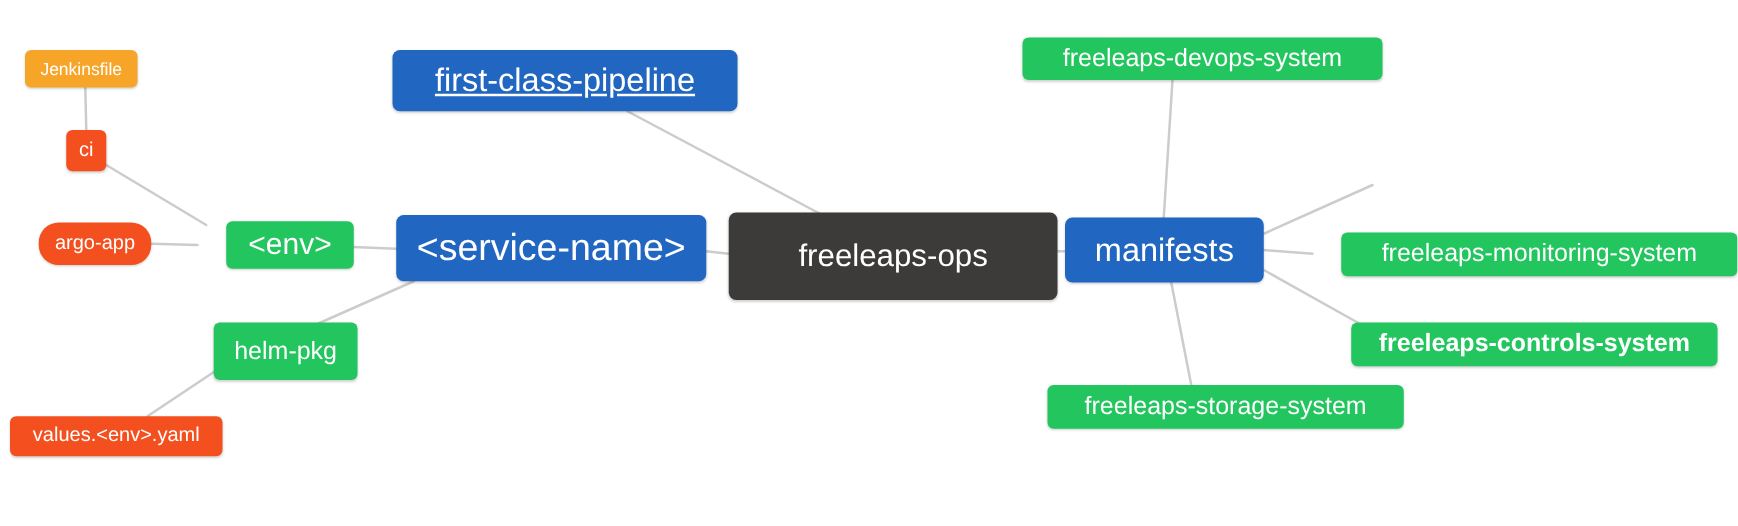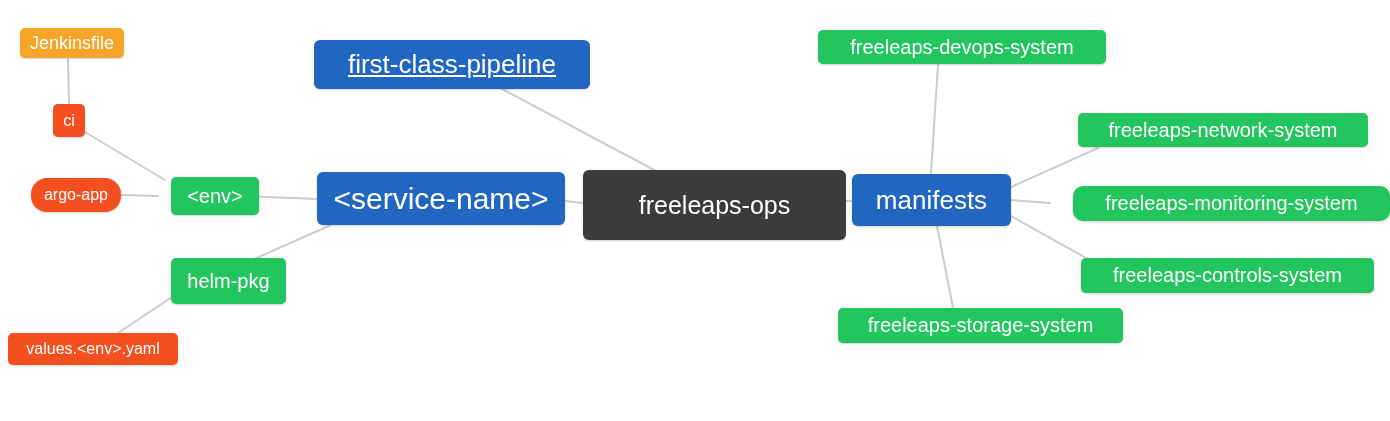--- a/index.html
+++ b/index.html
@@ -41,34 +41,34 @@
     user-select: none;
     box-sizing: border-box;
   }
   .dark   { background: #3d3a3a; }
   .blue   { background: #2166c0; }
   .green  { background: #22c55e; margin-left: 23px; }
   .red    { background: #f4501f; }
   .orange { background: #f7a528; }
 
   
-  .n-jenkinsfile { left: 20px;  top: 28px;  width: 104px;  height: 30px; font-size: 18px; }
+  .n-jenkinsfile { left: 20px;  top: 40px;  width: 90px;  height: 30px; font-size: 14px; }
   .n-ci          { left: 53px;  top: 104px; width: 32px;  height: 33px; font-size: 16px; }
   .n-argo-app    { left: 31px;  top: 178px; width: 90px;  height: 34px; font-size: 16px; border-radius: 16px; }
-  .n-env         { left: 148px; top: 177px; width: 88px;  height: 38px; font-size: 20px; }
+  .n-env         { left: 158px; top: 177px; width: 102px;  height: 38px; font-size: 24px; }
   .n-helm-pkg    { left: 148px; top: 258px; width: 115px; height: 46px; font-size: 20px; }
   .n-values-yaml { left: 8px;   top: 333px; width: 170px; height: 32px; font-size: 16px; }
   .n-fcp         { left: 314px; top: 40px;  width: 276px; height: 49px; font-size: 26px; border-radius: 6px; text-decoration: underline; }
   .n-service     { left: 317px; top: 172px; width: 248px; height: 53px; font-size: 30px; border-radius: 6px; }
   .n-root        { left: 583px; top: 170px; width: 263px; height: 70px; font-size: 25px; border-radius: 6px; }
   .n-manifests   { left: 852px; top: 174px; width: 159px; height: 52px; font-size: 26px; border-radius: 6px; }
   .n-devops      { left: 795px;  top: 30px;  width: 288px; height: 34px; font-size: 20px; }
   .n-network     { left: 1055px; top: 113px; width: 290px; height: 34px; font-size: 20px; }
-  .n-monitoring  { left: 1050px; top: 186px; width: 317px; height: 35px; font-size: 20px; border-radius: 10px; }
-  .n-controls    { left: 1058px; top: 258px; width: 293px; height: 35px; font-size: 20px; }
+  .n-monitoring  { left: 1050px; top: 186px; width: 317px; height: 35px; font-size: 20px; }
+  .n-controls    { left: 1058px; top: 258px; width: 293px; height: 35px; font-size: 20px; font-weight: bold; }
   .n-storage     { left: 815px;  top: 308px; width: 285px; height: 35px; font-size: 20px; }
 </style>
 </head>
 <body>
 
 <div class="canvas">
 
   <svg class="edges" viewBox="0 0 1390 421" xmlns="http://www.w3.org/2000/svg">
     <line x1="68" y1="58" x2="69" y2="104"></line>
     <line x1="85" y1="132" x2="165" y2="180"></line>
@@ -90,18 +90,17 @@
   <div class="node red    n-ci">ci</div>
   <div class="node red    n-argo-app">argo-app</div>
   <div class="node green  n-env">&lt;env&gt;</div>
   <div class="node green  n-helm-pkg">helm-pkg</div>
   <div class="node red    n-values-yaml">values.&lt;env&gt;.yaml</div>
   <div class="node blue   n-fcp">first-class-pipeline</div>
   <div class="node blue   n-service">&lt;service-name&gt;</div>
   <div class="node dark   n-root">freeleaps-ops</div>
   <div class="node blue   n-manifests">manifests</div>
   <div class="node green  n-devops">freeleaps-devops-system</div>
-  <div class="node green  n-network">freeleaps-network-system</div>
   <div class="node green  n-monitoring">freeleaps-monitoring-system</div>
   <div class="node green  n-controls">freeleaps-controls-system</div>
   <div class="node green  n-storage">freeleaps-storage-system</div>
 
 </div>
 
 </body></html>

